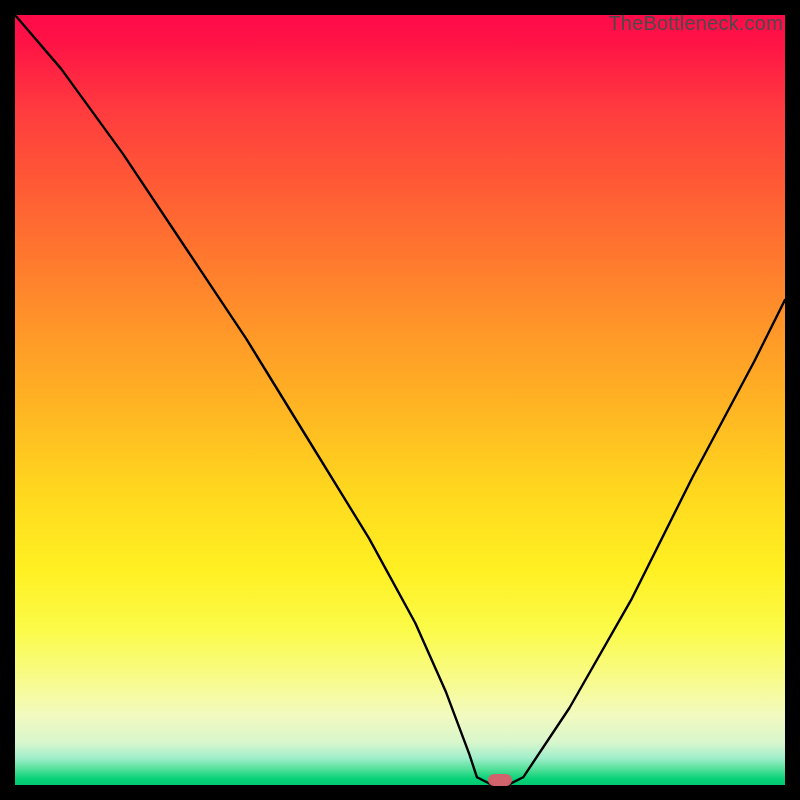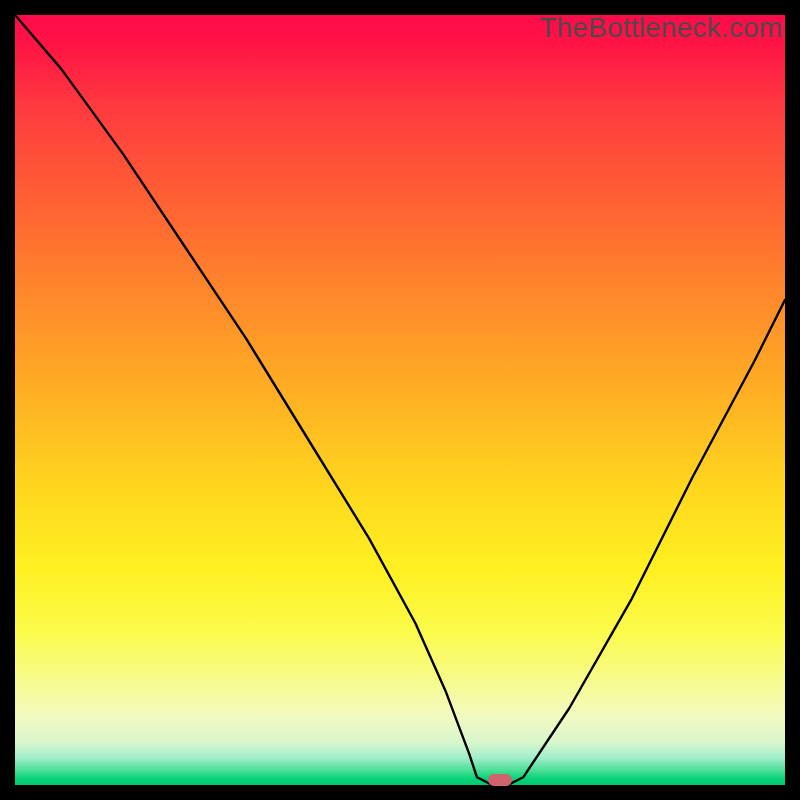--- a/index.html
+++ b/index.html
@@ -41,21 +41,21 @@
       #4fe098 98%,
       #08d277 99.2%,
       #00c96f 100%
     );
   }
   .watermark {
     position: absolute;
     top: -3px;
     right: 2px;
     color: #4a4a4a;
-    font-size: 28px;
+    font-size: 20px;
     font-weight: 500;
     letter-spacing: 0.2px;
     user-select: none;
   }
   svg.curve {
     position: absolute;
     left: 0;
     top: 0;
     width: 770px;
     height: 770px;

